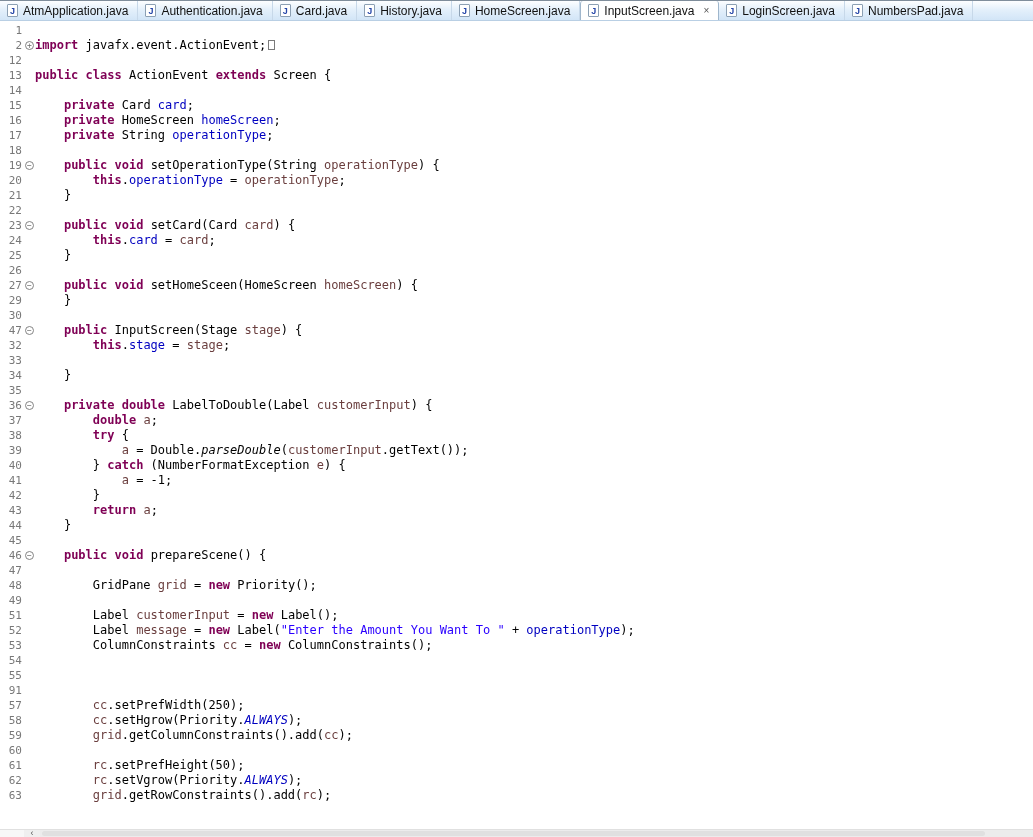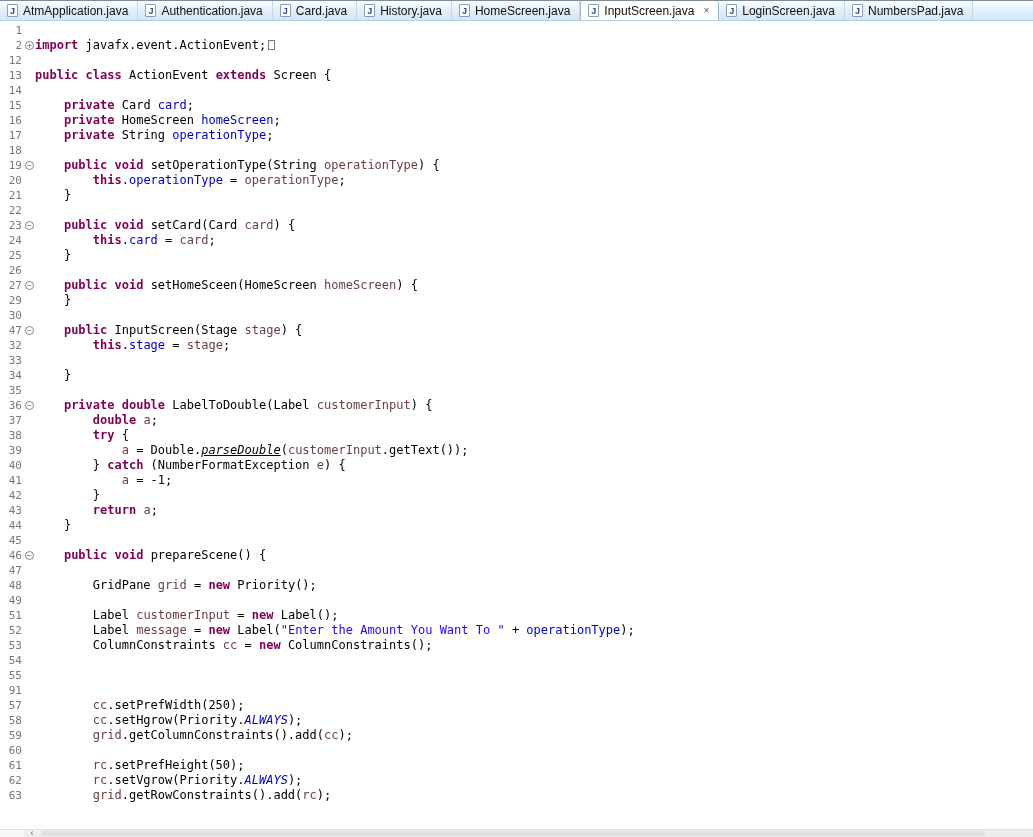--- a/index.html
+++ b/index.html
@@ -51,21 +51,21 @@
     color:#6b6b6b; font-size:8px; line-height:7px; text-align:center;
   }
   .ctext { white-space:pre; }
 
   .tk-kw { color:var(--c-kw,#7F0055); font-weight:bold; }
   .tk-pl { color:var(--c-pl,#000); }
   .tk-fd { color:var(--c-fd,#0000C0); }
   .tk-lv { color:var(--c-lv,#6A3E3E); }
   .tk-st { color:var(--c-st,#2A00FF); }
   .tk-sf { color:var(--c-fd,#0000C0); font-style:italic;text-align:right; }
-  .tk-sm { color:var(--c-pl,#000); font-style:italic;text-decoration:underline; }
+  .tk-sm { color:var(--c-pl,#000); font-style:italic; }
   .foldbox {
     display:inline-block; width:7px; height:10px; margin-left:2px;
     border:1px solid #7a7a7a; vertical-align:-1px; background:#fff;
   }
 
   
   .hscroll { flex:none; height:8px; display:flex; align-items:stretch; background:#f0f0f0; border-top:1px solid #e0e0e0; }
   .hcorner { flex:none; width:24px; background:#f7f7f7; }
   .harrow {
     flex:none; width:16px; display:flex; align-items:center; justify-content:center;

